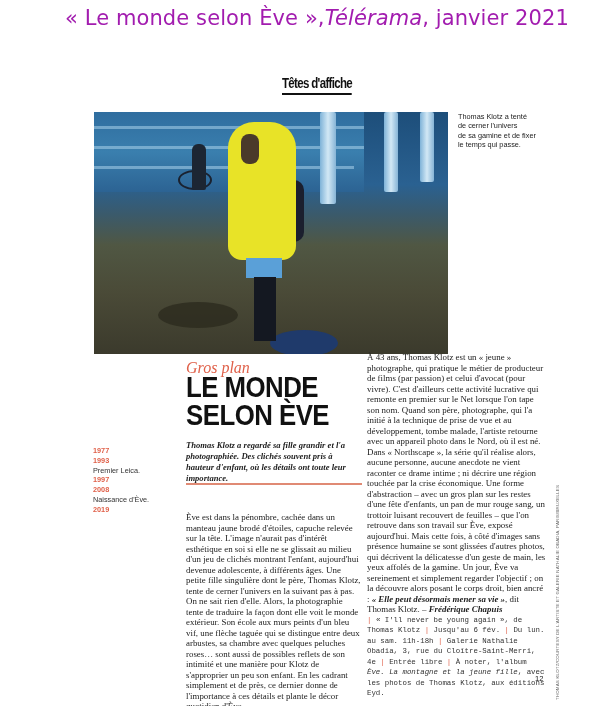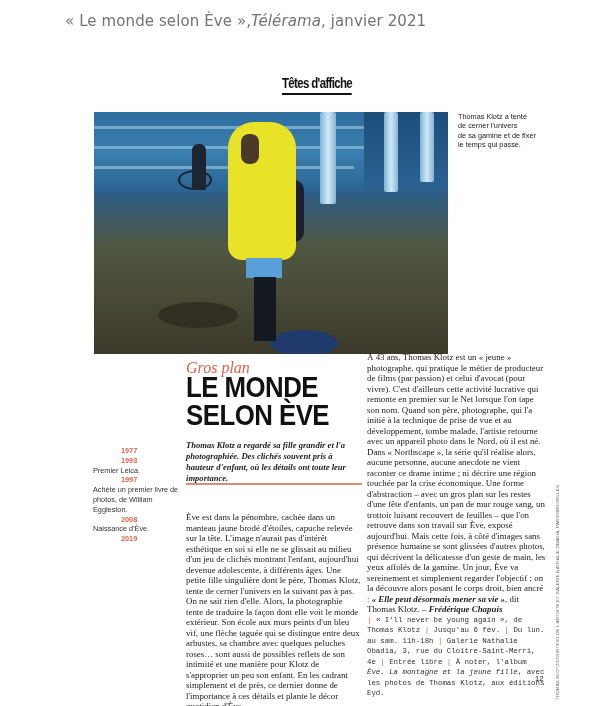--- a/index.html
+++ b/index.html
@@ -1,17 +1,17 @@
 <!DOCTYPE html>
 <html><head>
   <meta charset="utf-8">
   <style>
     html, body { margin: 0; padding: 0; background: #ffffff; }
     body { width: 600px; height: 706px; position: relative; overflow: hidden; font-family: "Liberation Serif", serif; color: #1a1a1a; }
-    .citation { position: absolute; left: 65px; top: 12px; font-family: "DejaVu Sans", sans-serif; font-size: 15px; color: #737373; letter-spacing: 0.1px; white-space: nowrap; }
+    .citation { position: absolute; left: 65px; top: 6px; font-family: "DejaVu Sans", sans-serif; font-size: 21px; color: #a21caf; letter-spacing: 0.1px; white-space: nowrap; }
     .citation i { font-style: italic; }
     .rubric { position: absolute; left: 282px; top: 75px; font-family: "Liberation Sans", sans-serif; font-weight: bold; font-size: 14px; letter-spacing: -0.8px; transform: scaleX(0.82); transform-origin: left top; color: #111; padding-bottom: 2px; border-bottom: 2px solid #111; white-space: nowrap; }
     .photo { position: absolute; left: 94px; top: 112px; width: 354px; height: 242px; overflow: hidden;
       background:
         radial-gradient(ellipse 20px 40px at 180px 60px, #d8d12a 0%, #d8d12a 90%, transparent 100%),
         linear-gradient(180deg, #1d4e7a 0%, #2a6191 30%, #3a5a6c 42%, #505743 55%, #4a4a37 75%, #3b3a2c 100%); }
     .photo .wall { position: absolute; left: 0; top: 0; width: 270px; height: 80px; background: linear-gradient(180deg, #2f6d9f, #3a7fae 50%, #2c6393); }
     .photo .stripe { position: absolute; left: 0; height: 3px; background: rgba(170,210,235,0.55); }
     .photo .pillar { position: absolute; top: 0; background: linear-gradient(90deg, #7fb3d8, #d2e8f5 50%, #86b4d6); border-radius: 2px; }
     .photo .coat { position: absolute; left: 134px; top: 10px; width: 68px; height: 138px; background: #e8e327; border-radius: 26px 26px 14px 14px; }
@@ -23,21 +23,21 @@
     .photo .puddle { position: absolute; left: 64px; top: 190px; width: 80px; height: 26px; background: #2c2a1e; border-radius: 50%; opacity: 0.8; }
     .photo .person { position: absolute; left: 98px; top: 32px; width: 14px; height: 46px; background: #1c2633; border-radius: 6px 6px 2px 2px; }
     .photo .bike { position: absolute; left: 84px; top: 58px; width: 34px; height: 20px; border: 2px solid #1a2230; border-radius: 50%; box-sizing: border-box; }
     .caption { position: absolute; left: 458px; top: 112px; width: 110px; font-family: "Liberation Sans", sans-serif; font-size: 7.3px; line-height: 9.4px; color: #222; }
     .chapo-kicker { position: absolute; left: 186px; top: 359px; font-family: "Liberation Serif", serif; font-style: italic; font-size: 16px; color: #e0614a; }
     .headline { position: absolute; left: 186px; top: 373px; width: 180px; font-family: "Liberation Sans", sans-serif; font-weight: bold; font-size: 30px; line-height: 28px; color: #111; letter-spacing: -0.6px; transform: scaleX(0.86); transform-origin: left top; }
     .headline span { display: block; }
     .standfirst { position: absolute; left: 186px; top: 440px; width: 176px; font-family: "Liberation Serif", serif; font-weight: bold; font-style: italic; font-size: 8.6px; line-height: 11px; color: #222; }
     .rule-orange { position: absolute; left: 186px; top: 483px; width: 176px; height: 2px; background: #e08a74; }
     .timeline { position: absolute; left: 93px; top: 446px; width: 88px; font-family: "Liberation Sans", sans-serif; font-size: 7.3px; line-height: 9.8px; color: #333; }
-    .timeline .year { color: #e0614a; font-weight: bold; margin-left: 28px; }
+    .timeline .year { color: #e0614a; font-weight: bold; }
     .timeline .desc i { font-style: italic; }
     .col { position: absolute; font-family: "Liberation Serif", serif; font-size: 8.9px; line-height: 10.5px; color: #222; text-align: left; }
     .col-left { left: 186px; top: 512px; width: 176px; }
     .col-right { left: 367px; top: 352px; width: 180px; }
     .col p { margin: 0; }
     .col .quote { font-style: italic; font-weight: bold; }
     .col .author { font-style: italic; font-weight: bold; }
     .info { font-family: Liberation Mono, monospace; font-size: 7.4px; line-height: 10.5px; color: #333; margin-top: 0; }
     .info .sep { color: #e0614a; }
     .info i { font-style: italic; }
@@ -85,21 +85,20 @@
 </div>
 
 <div class="standfirst">Thomas Klotz a regardé sa fille grandir et l'a photographiée. Des clichés souvent pris à hauteur d'enfant, où les détails ont toute leur importance.</div>
 <div class="rule-orange"></div>
 
 <div class="timeline">
   <div class="year">1977</div>
   <div class="year">1993</div>
   <div class="desc">Premier Leica.</div>
   <div class="year">1997</div>
-  <div class="desc">Achète un premier livre de photos, de William Eggleston.</div>
   <div class="year">2008</div>
   <div class="desc">Naissance d'Ève.</div>
   <div class="year">2019</div>
 </div>
 
 <div class="col col-left">
   <p>Ève est dans la pénombre, cachée dans un manteau jaune brodé d'étoiles, capuche relevée sur la tête. L'image n'aurait pas d'intérêt esthétique en soi si elle ne se glissait au milieu d'un jeu de clichés montrant l'enfant, aujourd'hui devenue adolescente, à différents âges. Une petite fille singulière dont le père, Thomas Klotz, tente de cerner l'univers en la suivant pas à pas. On ne sait rien d'elle. Alors, la photographie tente de traduire la façon dont elle voit le monde extérieur. Son école aux murs peints d'un bleu vif, une flèche taguée qui se distingue entre deux arbustes, sa chambre avec quelques peluches roses… sont aussi de possibles reflets de son intimité et une manière pour Klotz de s'approprier un peu son enfant. En les cadrant simplement et de près, ce dernier donne de l'importance à ces détails et plante le décor quotidien d'Ève.</p>
 </div>
 
 <div class="col col-right">

